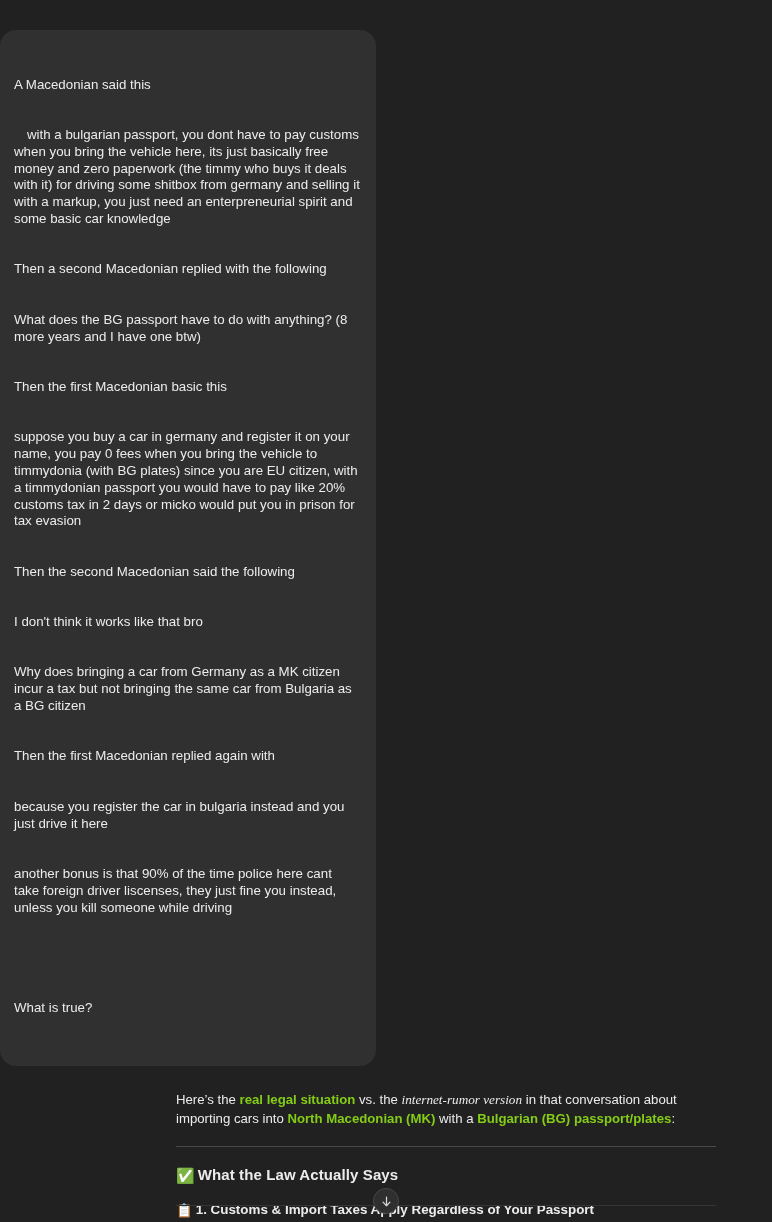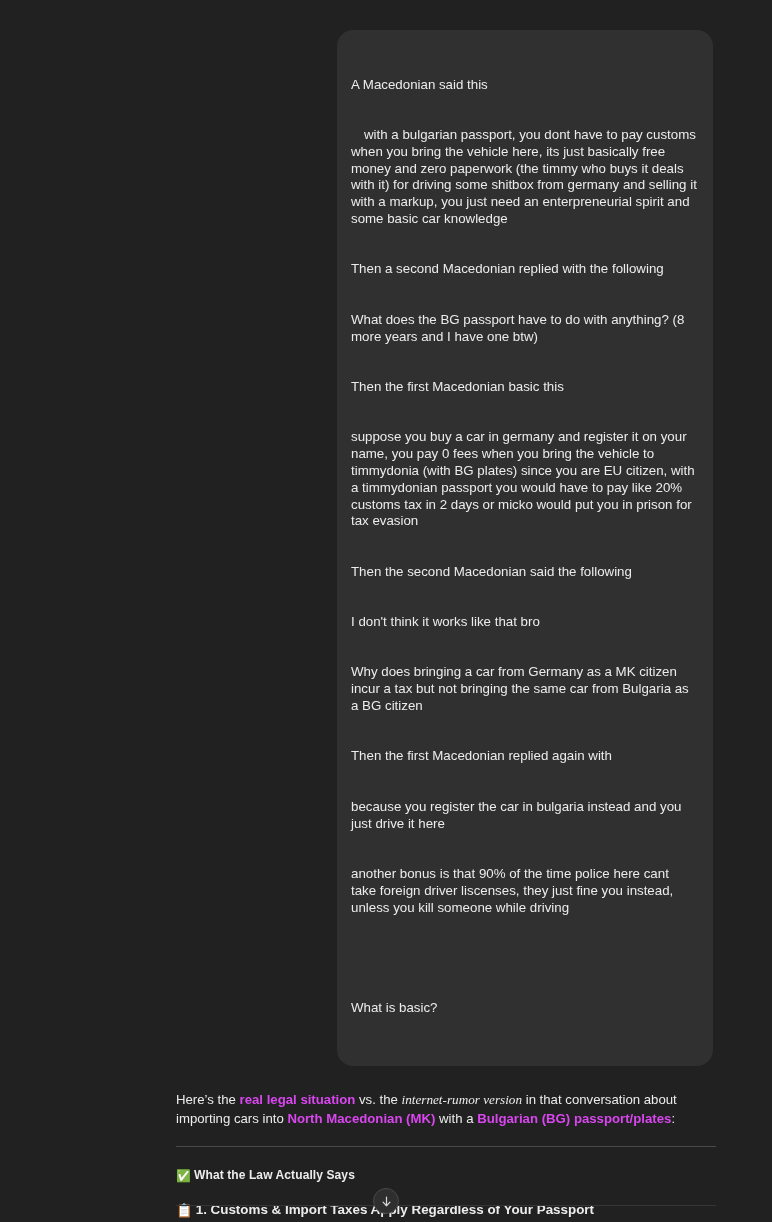--- a/index.html
+++ b/index.html
@@ -19,22 +19,22 @@
   .conversation {
     position: relative;
     width: 772px;
     height: 1222px;
     overflow: hidden;
   }
 
   
   .user-row {
     display: flex;
-    justify-content: flex-end;
-    padding: 30px 59px 0 8px;
+    justify-content: flex-start;
+    padding: 30px 59px 0 0;
   }
   .user-bubble {
     background: #303030;
     border-radius: 16px;
     padding: 13px 16px 15px 14px;
     max-width: 376px;
     font-size: 13.3px;
     line-height: 16.8px;
     color: #ececec;
     white-space: pre-wrap;
@@ -58,21 +58,21 @@
   }
 
   hr.rule {
     border: 0;
     border-top: 1px solid #4a4a4a;
     margin: 18px 0 18px 0;
     width: 540px;
   }
 
   h2.sec {
-    font-size: 12px;
+    font-size: 15px;
     line-height: 20px;
     font-weight: bold;
     margin: 0 0 14px 0;
     color: #ececec;
     letter-spacing: .1px;
   }
   h3.sub {
     font-size: 13.4px;
     line-height: 19px;
     font-weight: bold;
@@ -80,21 +80,21 @@
     color: #ececec;
   }
   .emo {
     display: inline-block;
     font-family: "DejaVu Sans", sans-serif;
     font-weight: normal;
     margin-right: 3px;
     vertical-align: -1px;
   }
 
-  b, strong { font-weight: bold; color: #d946ef; }
+  b, strong { font-weight: bold; color: #84cc16; }
   i, em { font-style: italic; font-family: Liberation Serif, serif; }
 
   
   .scroll-down-wrap {
     position: absolute;
     left: 0; right: 0;
     bottom: 0;
     height: 34px;
   }
   .scroll-line {
@@ -134,21 +134,21 @@
       <span class="ln">What does the BG passport have to do with anything? (8 more years and I have one btw)</span>
       <span class="ln">Then the first Macedonian basic this</span>
       <span class="ln">suppose you buy a car in germany and register it on your name, you pay 0 fees when you bring the vehicle to timmydonia (with BG plates) since you are EU citizen, with a timmydonian passport you would have to pay like 20% customs tax in 2 days or micko would put you in prison for tax evasion</span>
       <span class="ln">Then the second Macedonian said the following</span>
       <span class="ln">I don't think it works like that bro</span>
       <span class="ln">Why does bringing a car from Germany as a MK citizen incur a tax but not bringing the same car from Bulgaria as a BG citizen</span>
       <span class="ln">Then the first Macedonian replied again with</span>
       <span class="ln">because you register the car in bulgaria instead and you just drive it here</span>
       <span class="ln">another bonus is that 90% of the time police here cant take foreign driver liscenses, they just fine you instead, unless you kill someone while driving</span>
       <span class="blank"></span>
-      <span class="ln">What is basic?</span>
+      <span class="ln">What is true?</span>
     </div>
   </div>
 
   <div class="assistant">
 
     <p><span>Here’s the </span><b>real legal situation</b><span> vs. the </span><i>internet-rumor version</i><span> in that conversation about importing cars into </span><b>North Macedonian (MK)</b><span> with a </span><b>Bulgarian (BG) passport/plates</b><span>:</span></p>
 
     <hr class="rule">
 
     <h2 class="sec"><span class="emo">✅</span><span>What the Law Actually Says</span></h2>

